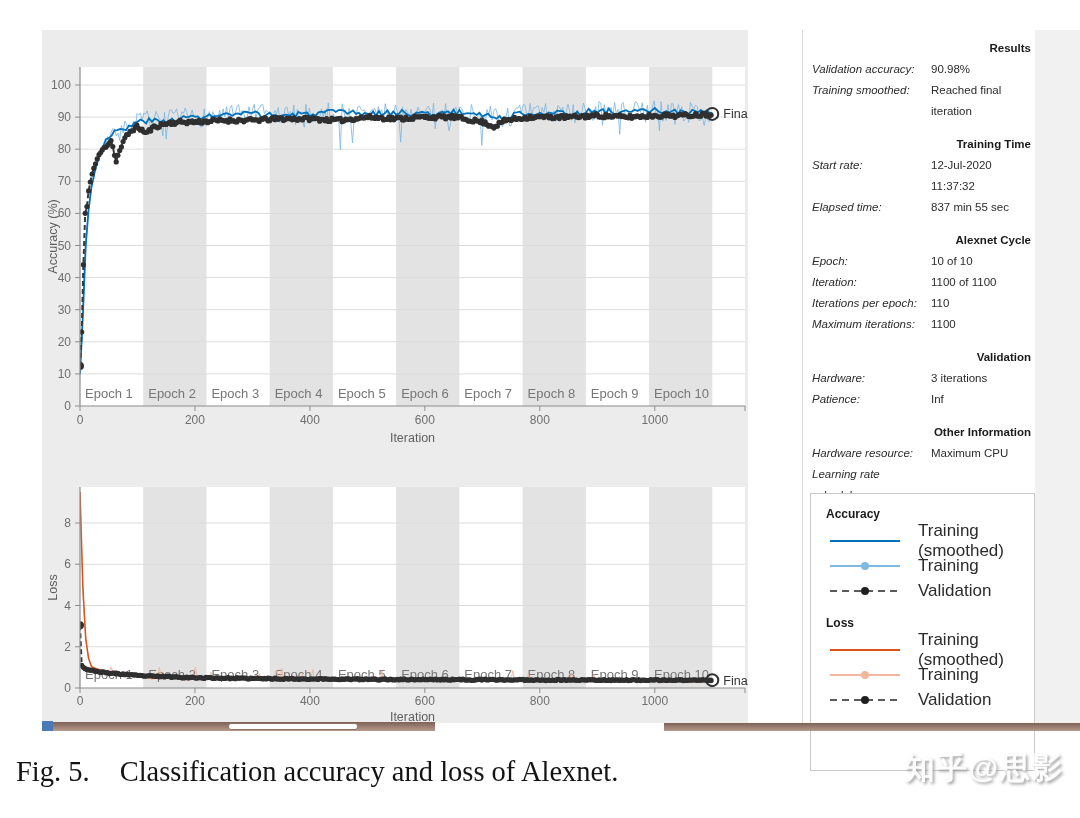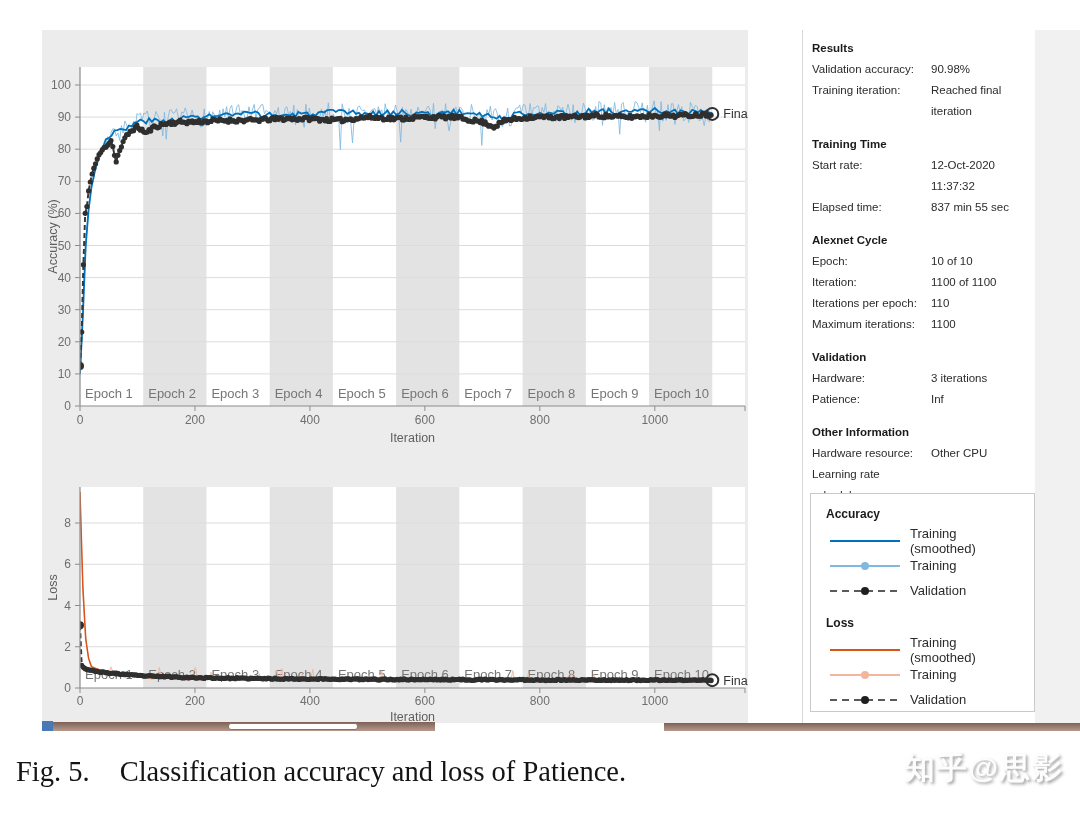--- a/index.html
+++ b/index.html
@@ -6,32 +6,32 @@
   body{width:1080px;height:818px;background:#ffffff;position:relative;overflow:hidden;
        font-family:"Liberation Sans", sans-serif;}
   .abs{position:absolute;}
   svg.chart{position:absolute;background:#ececec;display:block;}
   #acc-chart{left:42px;top:30px;}
   #loss-chart{left:42px;top:455px;}
   
   .results-panel{left:802px;top:30px;width:233px;height:693px;background:#ffffff;
                  border-left:1px solid #d9d9d9;box-sizing:border-box;padding:8px 4px 0 9px;}
   .info-section{margin-bottom:12px;}
-  .info-title{font-size:11.5px;font-weight:bold;color:#1a1a1a;line-height:21px;}
+  .info-title{font-size:11.5px;font-weight:bold;color:#1a1a1a;line-height:21px;text-align:right;}
   .info-row{display:flex;font-size:11.5px;color:#2b2b2b;line-height:21px;}
-  .info-label{width:119px;flex:0 0 119px;}
+  .info-label{width:119px;flex:0 0 119px;font-style:italic;}
   .info-value{flex:1;}
   
-  .legend-box{left:810px;top:493px;width:225px;height:219px;background:#ffffff;
+  .legend-box{left:810px;top:493px;width:225px;height:278px;background:#ffffff;
               border:1px solid #c9c9c9;box-sizing:border-box;padding:13px 10px 0 15px;}
   .legend-group-title{font-size:12px;font-weight:bold;color:#1a1a1a;margin-bottom:7px;}
   .legend-group + .legend-group{margin-top:13px;}
   .legend-item{display:flex;align-items:center;height:25px;}
   .legend-swatch{width:78px;flex:0 0 78px;}
-  .legend-item-label{font-size:13px;color:#2b2b2b;padding-left:6px;}
+  .legend-item-label{font-size:17px;color:#2b2b2b;padding-left:6px;margin-left:8px;}
   
   .side-strip{left:1035px;top:30px;width:45px;height:693px;background:#f1f1f1;}
   
   .scroll-left{left:42px;top:722px;width:393px;height:9px;
                background:linear-gradient(#7e6156,#b59a8d);}
   .scroll-thumb{left:186px;top:1px;width:130px;height:7px;background:#fdfdfd;
                 border:1px solid #8f7266;border-radius:3px;box-sizing:border-box;}
   .scroll-corner{left:0;top:-1px;width:11px;height:10px;background:#4a7ab5;}
   .scroll-right{left:664px;top:723px;width:416px;height:8px;
                 background:linear-gradient(#7e6156,#b59a8d);}
@@ -953,29 +953,29 @@
 <div class="abs side-strip"></div>
 
 <div class="abs results-panel" id="results-panel">
     <div class="info-section">
       <div class="info-title">Results</div>
       <div class="info-row">
         <span class="info-label">Validation accuracy:</span>
         <span class="info-value">90.98%</span>
       </div>
       <div class="info-row">
-        <span class="info-label">Training iteration:</span>
+        <span class="info-label">Training smoothed:</span>
         <span class="info-value">Reached final iteration</span>
       </div>
     </div>
     <div class="info-section">
       <div class="info-title">Training Time</div>
       <div class="info-row">
         <span class="info-label">Start rate:</span>
-        <span class="info-value">12-Oct-2020 11:37:32</span>
+        <span class="info-value">12-Jul-2020 11:37:32</span>
       </div>
       <div class="info-row">
         <span class="info-label">Elapsed time:</span>
         <span class="info-value">837 min 55 sec</span>
       </div>
     </div>
     <div class="info-section">
       <div class="info-title">Alexnet Cycle</div>
       <div class="info-row">
         <span class="info-label">Epoch:</span>
@@ -1002,21 +1002,21 @@
       </div>
       <div class="info-row">
         <span class="info-label">Patience:</span>
         <span class="info-value">Inf</span>
       </div>
     </div>
     <div class="info-section">
       <div class="info-title">Other Information</div>
       <div class="info-row">
         <span class="info-label">Hardware resource:</span>
-        <span class="info-value">Other CPU</span>
+        <span class="info-value">Maximum CPU</span>
       </div>
       <div class="info-row">
         <span class="info-label">Learning rate schedule:</span>
       </div>
       <div class="info-row">
         <span class="info-label">Learning rate:</span>
         <span class="info-value">0.0001</span>
       </div>
     </div>
   </div>
@@ -1070,16 +1070,16 @@
     </div>
   </div>
 
 <div class="abs scroll-left">
   <div class="abs scroll-corner"></div>
   <div class="abs scroll-thumb"></div>
 </div>
 <div class="abs scroll-right"></div>
 
 <div class="abs caption">
-  <span class="cap-prefix">Fig. 5.</span><span>Classification accuracy and loss of Patience.</span>
+  <span class="cap-prefix">Fig. 5.</span><span>Classification accuracy and loss of Alexnet.</span>
 </div>
 
 <div class="abs watermark">知乎@思影</div>
 
 </body></html>

